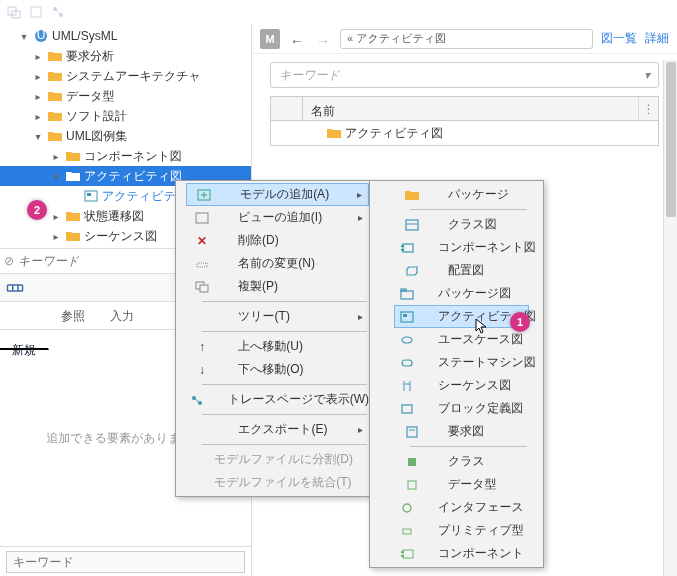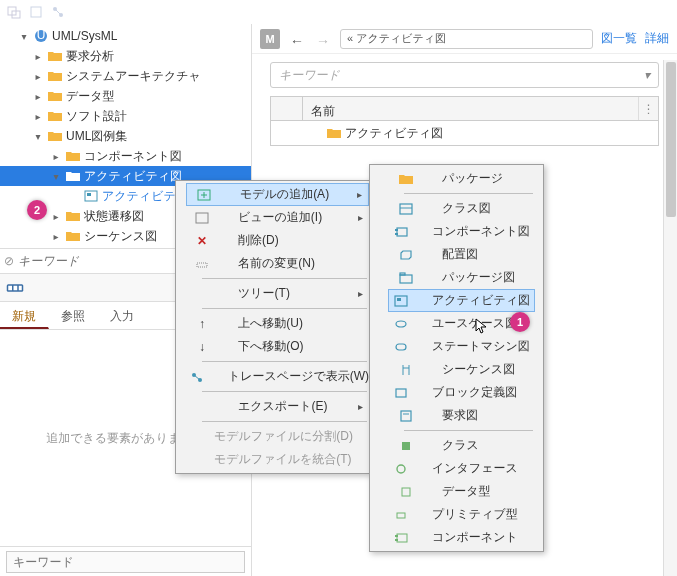--- a/index.html
+++ b/index.html
@@ -20,21 +20,21 @@
 .tree-row .folder { fill: #f4b63f; }
 .ind-1 { padding-left: 18px; } .ind-2 { padding-left: 32px; } .ind-3 { padding-left: 50px; } .ind-4 { padding-left: 68px; }
 
 .keyword-bar { display: flex; align-items: center; border-top: 1px solid #ddd; border-bottom: 1px solid #ddd; height: 26px; padding: 0 4px; gap: 4px; }
 .keyword-input { flex: 1; border: none; outline: none; font-size: 12px; color: #999; background: transparent; font-style: italic;}
 
 .palette-head { height: 28px; background: #f8f8f8; border-bottom: 1px solid #ddd; display:flex; align-items:center; padding-left:6px; }
 .palette-head svg{ width:18px; height:14px;}
 .palette-tabs { display: flex; height: 28px; border-bottom: 1px solid #ddd; }
 .palette-tabs .tab { padding: 6px 12px; color: #555; border-right: 1px solid transparent; }
-.palette-tabs .tab.active { color: #a16207; border-bottom: 2px solid #7f1d1d; }
+.palette-tabs .tab.active { color: #0f172a; border-bottom: 2px solid #000000; margin-top: 34px; }
 
 .palette-body { flex: 1; display:flex; align-items:center; justify-content:center; color:#999; font-size:11px; padding:20px 10px; }
 
 .bottom-keyword { border-top: 1px solid #ddd; height: 30px; display:flex; align-items:center; padding: 0 6px; margin-top:auto;}
 .bottom-keyword input { width:100%; border:1px solid #ccc; padding:3px 6px; font-size:12px; color:#999; background:#fafafa; }
 
 
 .right { flex: 1; display: flex; flex-direction: column; }
 .right-top { height: 30px; display: flex; align-items: center; padding: 0 8px; gap: 8px; border-bottom: 1px solid #eee;}
 .m-badge { width:20px; height:20px; background:#a8a8a8; color:#fff; font-weight:bold; display:flex; align-items:center; justify-content:center; border-radius:2px; font-size:11px;}
@@ -59,21 +59,21 @@
 .ctx { position: absolute; background: #f2f2f2; border: 1px solid #9e9e9e; box-shadow: 2px 2px 6px rgba(0,0,0,0.25); }
 .ctx .item { display:flex; align-items:center; height:23px; padding: 0 18px 0 6px; gap:24px; white-space:nowrap; position:relative;margin-left:10px;}
 .ctx .item.hover { background:#cde6ff; border:1px solid #7eb4ea; height:23px; padding: 0 17px 0 5px;}
 .ctx .item.disabled { color:#9a9a9a; }
 .ctx .item .arrow { position:absolute; right:6px; font-size:10px; color:#555;}
 .ctx .sep { height:1px; background:#c0c0c0; margin:3px 2px 3px 26px; }
 .ctx .icon-col { width:24px; display:flex; justify-content:center;}
 
 .ctx1 { left:175px; top:180px; width:195px; padding:2px 0;}
 .ctx1 .item { padding-left:4px; }
-.ctx2 { left:369px; top:164px; width:175px; padding:2px 8px;}
+.ctx2 { left:369px; top:180px; width:175px; padding:2px 14px;}
 
 .marker { position:absolute; width:20px; height:20px; border-radius:50%; background:#d63384; color:#fff; font-weight:bold; display:flex; align-items:center; justify-content:center; font-size:11px; z-index:50; box-shadow:0 0 4px rgba(0,0,0,0.3);}
 
 svg { display:block; }
 .smallfolder { fill:#f4b63f; }
 .diag-ico { fill:none; stroke:#4296b5; stroke-width:1.2; }
 .cursor { position:absolute; width:14px; height:18px; z-index:60;}
 
 .vscroll { position:absolute; right:0; top:60px; bottom:0; width:14px; background:#f5f5f5; border-left:1px solid #ddd;}
 .vscroll .thumb{ background:#c8c8c8; width:10px; margin:2px auto; height:30%; border-radius:2px;}
@@ -302,20 +302,29 @@
       <span>削除(D)</span>
     </div>
   <div class="item">
       <span class="icon-col">
         <svg width="14" height="12">
           <rect x="2" y="5" width="10" height="4" fill="none" stroke="#888" stroke-dasharray="1 1"></rect>
         </svg>
       </span>
       <span>名前の変更(N)</span>
     </div>
+  <div class="item">
+      <span class="icon-col">
+        <svg width="14" height="12">
+          <rect x="1" y="1" width="8" height="7" fill="none" stroke="#888"></rect>
+          <rect x="5" y="4" width="8" height="7" fill="#f2f2f2" stroke="#888"></rect>
+        </svg>
+      </span>
+      <span>複製(P)</span>
+    </div>
   <div class="sep"></div>
   <div class="item">
       <span class="icon-col"></span>
       <span>ツリー(T)</span>
       <span class="arrow">▸</span>
     </div>
   <div class="sep"></div>
   <div class="item">
       <span class="icon-col">↑</span>
       <span>上へ移動(U)</span>
@@ -455,32 +464,32 @@
       <span class="icon-col">
         <svg width="14" height="12">
           <rect x="3" y="2" width="8" height="8" fill="#6fb36f"></rect>
         </svg>
       </span>
       <span>クラス</span>
     </div>
   <div class="item">
       <span class="icon-col">
         <svg width="14" height="12">
+          <rect x="3" y="2" width="8" height="8" fill="none" stroke="#6fb36f"></rect>
+        </svg>
+      </span>
+      <span>データ型</span>
+    </div>
+  <div class="item">
+      <span class="icon-col">
+        <svg width="14" height="12">
           <circle cx="7" cy="6" r="4" fill="none" stroke="#6fb36f" stroke-width="1.4"></circle>
         </svg>
       </span>
       <span>インタフェース</span>
-    </div>
-  <div class="item">
-      <span class="icon-col">
-        <svg width="14" height="12">
-          <rect x="3" y="2" width="8" height="8" fill="none" stroke="#6fb36f"></rect>
-        </svg>
-      </span>
-      <span>データ型</span>
     </div>
   <div class="item">
       <span class="icon-col">
         <svg width="14" height="12">
           <rect x="3" y="4" width="8" height="5" fill="none" stroke="#6fb36f"></rect>
         </svg>
       </span>
       <span>プリミティブ型</span>
     </div>
   <div class="item">

